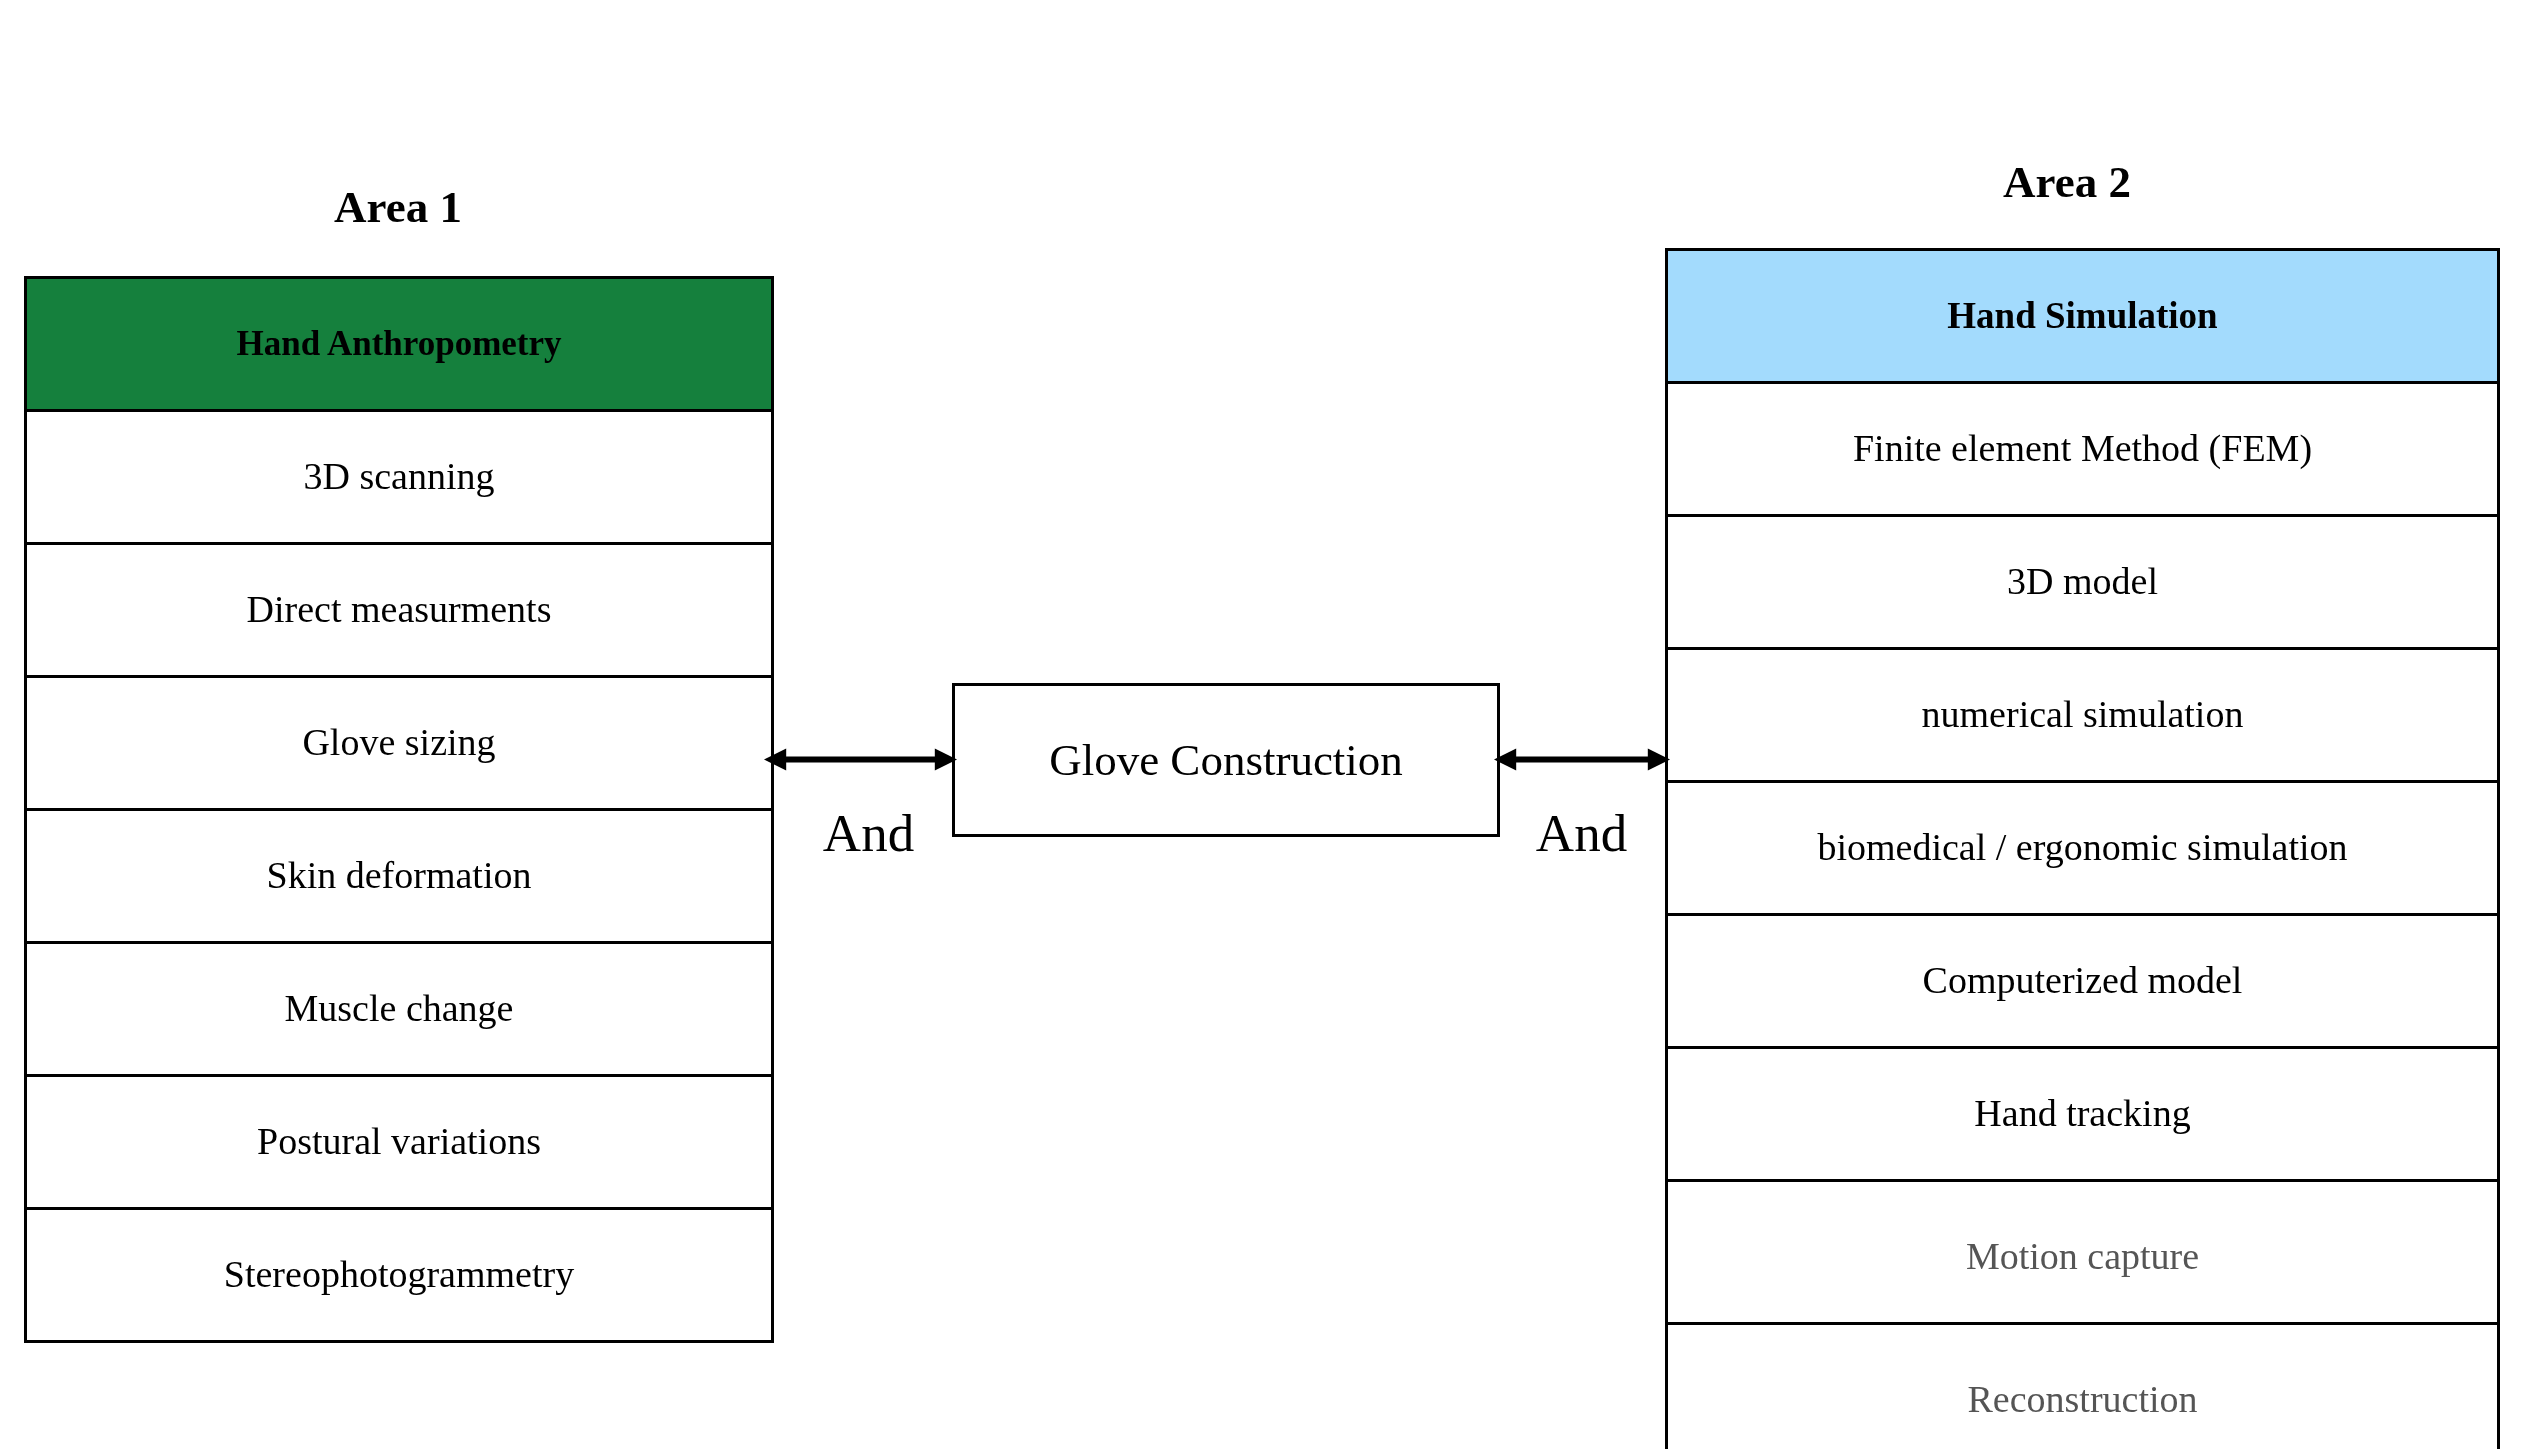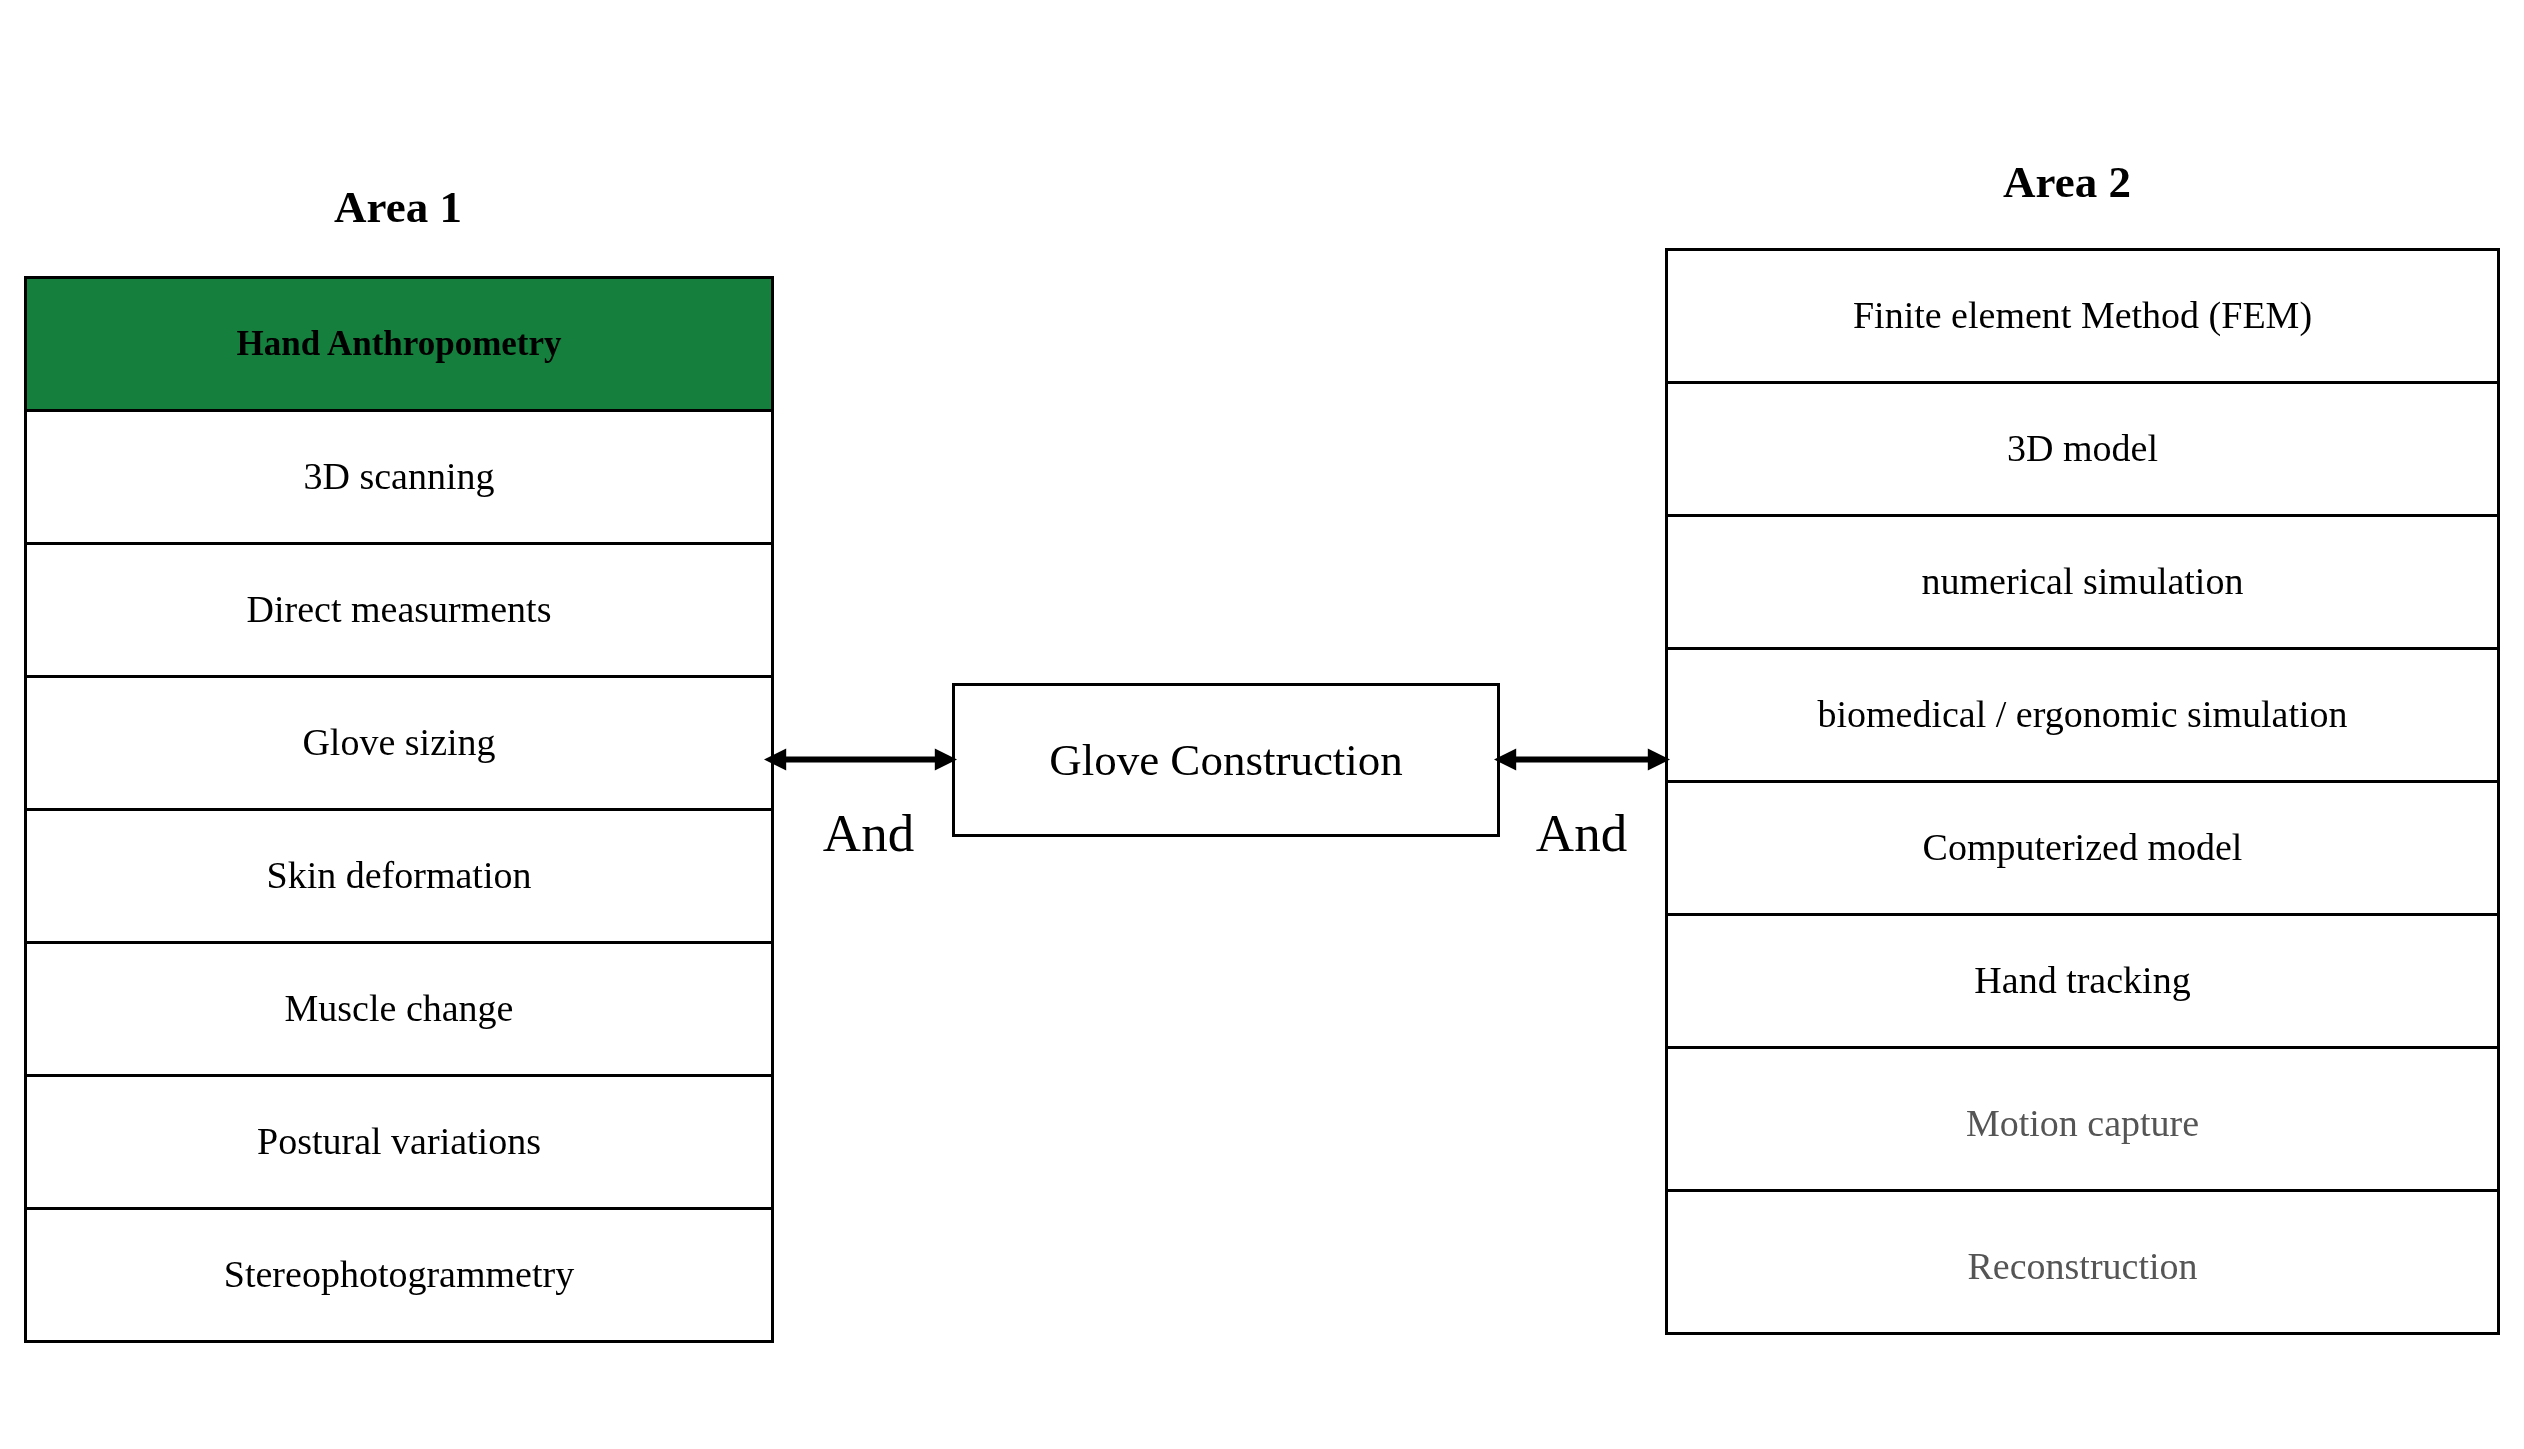--- a/index.html
+++ b/index.html
@@ -132,20 +132,21 @@
     <div class="row">3D scanning</div>
     <div class="row">Direct measurments</div>
     <div class="row">Glove sizing</div>
     <div class="row">Skin deformation</div>
     <div class="row">Muscle change</div>
     <div class="row">Postural variations</div>
     <div class="row">Stereophotogrammetry</div>
   </div>
 
   <div class="table-stack" id="area2-table">
+    <div class="row header">Hand Simulation</div>
     <div class="row">Finite element Method (FEM)</div>
     <div class="row">3D model</div>
     <div class="row">numerical simulation</div>
     <div class="row">biomedical / ergonomic simulation</div>
     <div class="row">Computerized model</div>
     <div class="row">Hand tracking</div>
     <div class="row muted">Motion capture</div>
     <div class="row muted">Reconstruction</div>
   </div>
 

